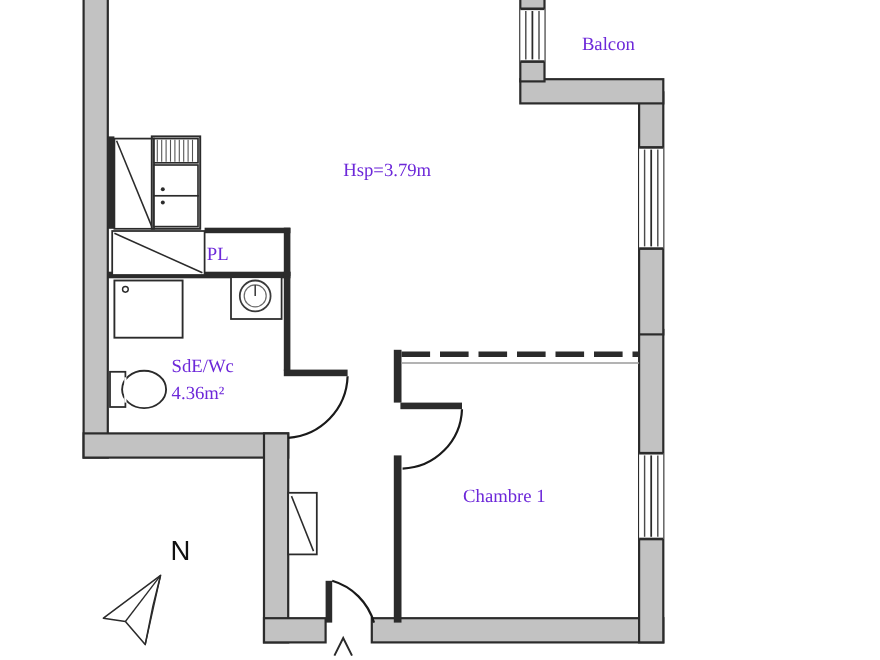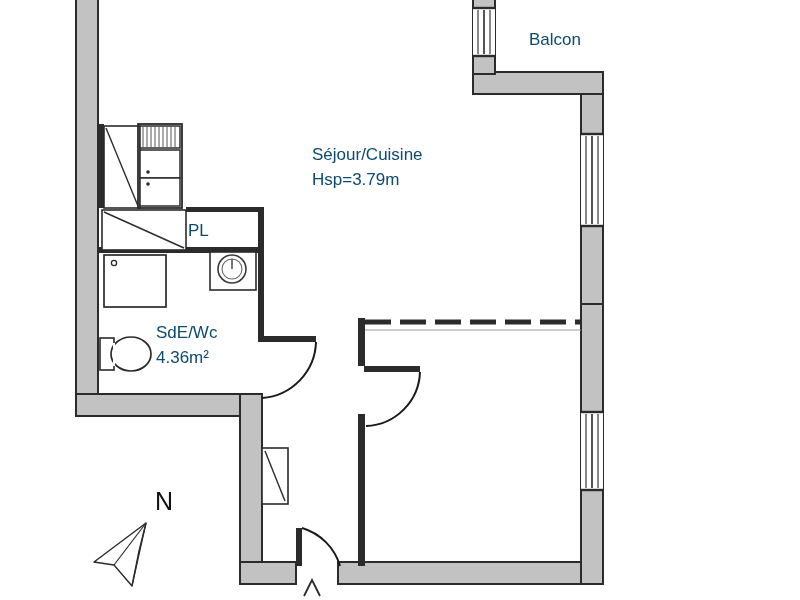--- a/index.html
+++ b/index.html
@@ -22,22 +22,22 @@
   }
   #plan-svg {
     position: absolute;
     left: 0;
     top: 0;
     width: 800px;
     height: 600px;
   }
   .room-label {
     position: absolute;
-    color: #0c4a6e;
-    font-family: Liberation Sans, sans-serif;
+    color: #6d28d9;
+    font-family: Liberation Serif, serif;
     font-size: 17px;
     line-height: 25px;
     white-space: nowrap;
     user-select: none;
   }
   .room-label .ln {
     display: block;
   }
   .label-sejour { left: 312px; top: 142px; }
   .label-balcon { left: 529px; top: 27px; }
@@ -218,35 +218,35 @@
 
     <g>
       <path d="M 146 523 L 94 562 L 114 565 L 132 586 L 139 551 Z" fill="#ffffff" stroke="#2b2b2b" stroke-width="1.4" stroke-linejoin="round"></path>
       <line x1="146" y1="523" x2="114" y2="565" stroke="#2b2b2b" stroke-width="1.2"></line>
       <line x1="146" y1="523" x2="132" y2="586" stroke="#2b2b2b" stroke-width="1.2"></line>
     </g>
 
   </svg>
 
   <div class="room-label label-sejour">
-    <span class="ln">Séjour/Cuisine</span>
     <span class="ln">Hsp=3.79m</span>
   </div>
 
   <div class="room-label label-balcon">
     <span class="ln">Balcon</span>
   </div>
 
   <div class="room-label label-pl">
     <span class="ln">PL</span>
   </div>
 
   <div class="room-label label-sde">
     <span class="ln">SdE/Wc</span>
     <span class="ln">4.36m²</span>
   </div>
 
   <div class="room-label label-chambre">
+    <span class="ln">Chambre 1</span>
   </div>
 
   <div class="compass-n">N</div>
 
 </div>
 
 </body></html>

